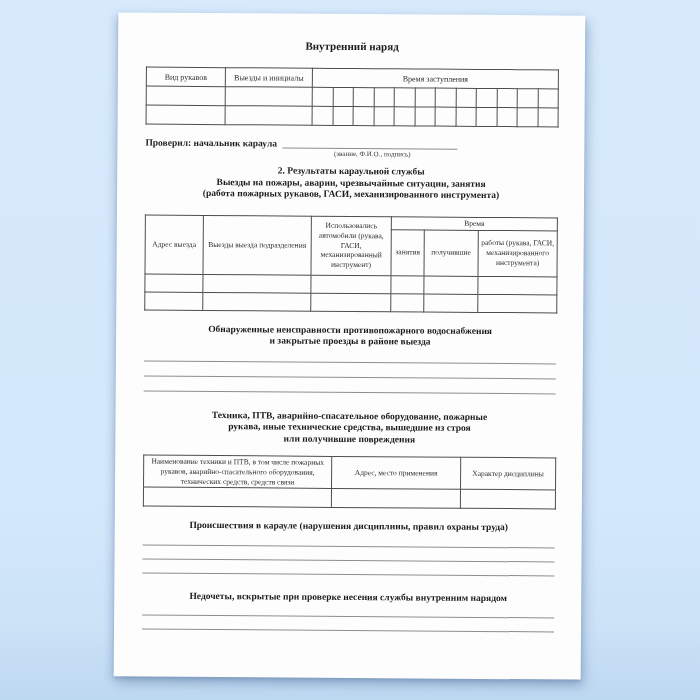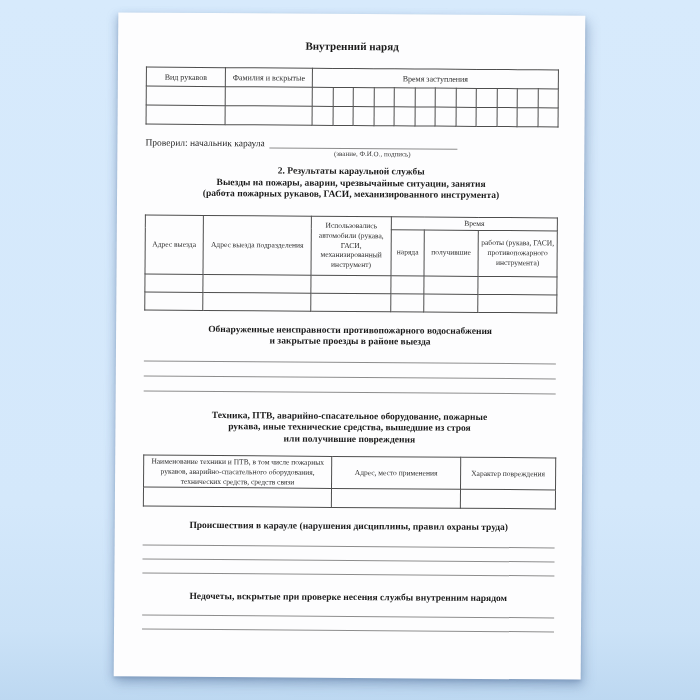--- a/index.html
+++ b/index.html
@@ -20,21 +20,21 @@
 
   .doc-title { text-align:center; font-size:11px; font-weight:bold; line-height:14px; color:#1b1b1b; }
 
   table { border-collapse:collapse; table-layout:fixed; width:412px; color:#2e2e2e; }
   td { border:1px solid #4e4e4e; text-align:center; vertical-align:middle; padding:1px 2px; overflow:hidden; }
 
   .t1 { margin-top:15px; font-size:8px; }
   .t1 tr { height:19px; }
 
   .checked-row { margin-top:12px; font-size:9.5px; display:flex; align-items:flex-end; width:312px; color:#1f1f1f; }
-  .checked-row .lbl { white-space:nowrap; }
+  .checked-row .lbl { white-space:nowrap;font-weight:bold; }
   .checked-row .sign-line { flex:1; border-bottom:1px solid #8d8d8d; height:11px; margin-left:5px; }
   .checked-caption { font-size:7px; color:#3a3a3a; width:170px; margin-left:142px; text-align:center; line-height:9px; margin-top:1px; }
 
   .heading { font-weight:bold; text-align:center; font-size:9.5px; line-height:11.5px; color:#1b1b1b; }
   #sec2 { margin-top:7px; }
   #h3 { margin-top:13px; }
   #h4 { margin-top:18px; }
   #h5 { margin-top:13px; }
   #h6 { margin-top:17px; }
 
@@ -67,21 +67,21 @@
 
     <table class="t1">
       <colgroup>
           <col class="w-type">
           <col class="w-name">
           <col span="12" class="w-time">
         </colgroup>
       <thead>
         <tr>
           <td>Вид рукавов</td>
-          <td>Фамилия и вскрытые</td>
+          <td>Выезды и инициалы</td>
           <td colspan="12">Время заступления</td>
         </tr>
       </thead>
       <tbody>
           <tr>
             <td></td>
             <td></td>
             <td></td>
             <td></td>
             <td></td>
@@ -131,28 +131,28 @@
           <col class="c1">
           <col class="c2">
           <col class="c3">
           <col class="c4">
           <col class="c5">
           <col class="c6">
         </colgroup>
       <thead>
         <tr class="grouprow">
           <td rowspan="2">Адрес выезда</td>
-          <td rowspan="2">Адрес выезда подразделения</td>
+          <td rowspan="2">Выезды выезда подразделения</td>
           <td rowspan="2">Использовались автомобили (рукава, ГАСИ, механизированный инструмент)</td>
           <td colspan="3">Время</td>
         </tr>
         <tr class="subrow">
-          <td>наряда</td>
+          <td>занятия</td>
           <td>получившие</td>
-          <td>работы (рукава, ГАСИ, противопожарного инструмента)</td>
+          <td>работы (рукава, ГАСИ, механизированного инструмента)</td>
         </tr>
       </thead>
       <tbody>
           <tr>
             <td></td>
             <td></td>
             <td></td>
             <td></td>
             <td></td>
             <td></td>
@@ -187,21 +187,21 @@
     <table class="t3">
       <colgroup>
           <col class="c1">
           <col class="c2">
           <col class="c3">
         </colgroup>
       <thead>
         <tr>
           <td>Наименование техники и ПТВ, в том числе пожарных рукавов, аварийно-спасательного оборудования, технических средств, средств связи</td>
           <td>Адрес, место применения</td>
-          <td>Характер повреждения</td>
+          <td>Характер дисциплины</td>
         </tr>
       </thead>
       <tbody>
           <tr>
             <td></td>
             <td></td>
             <td></td>
           </tr>
         </tbody>
     </table>

